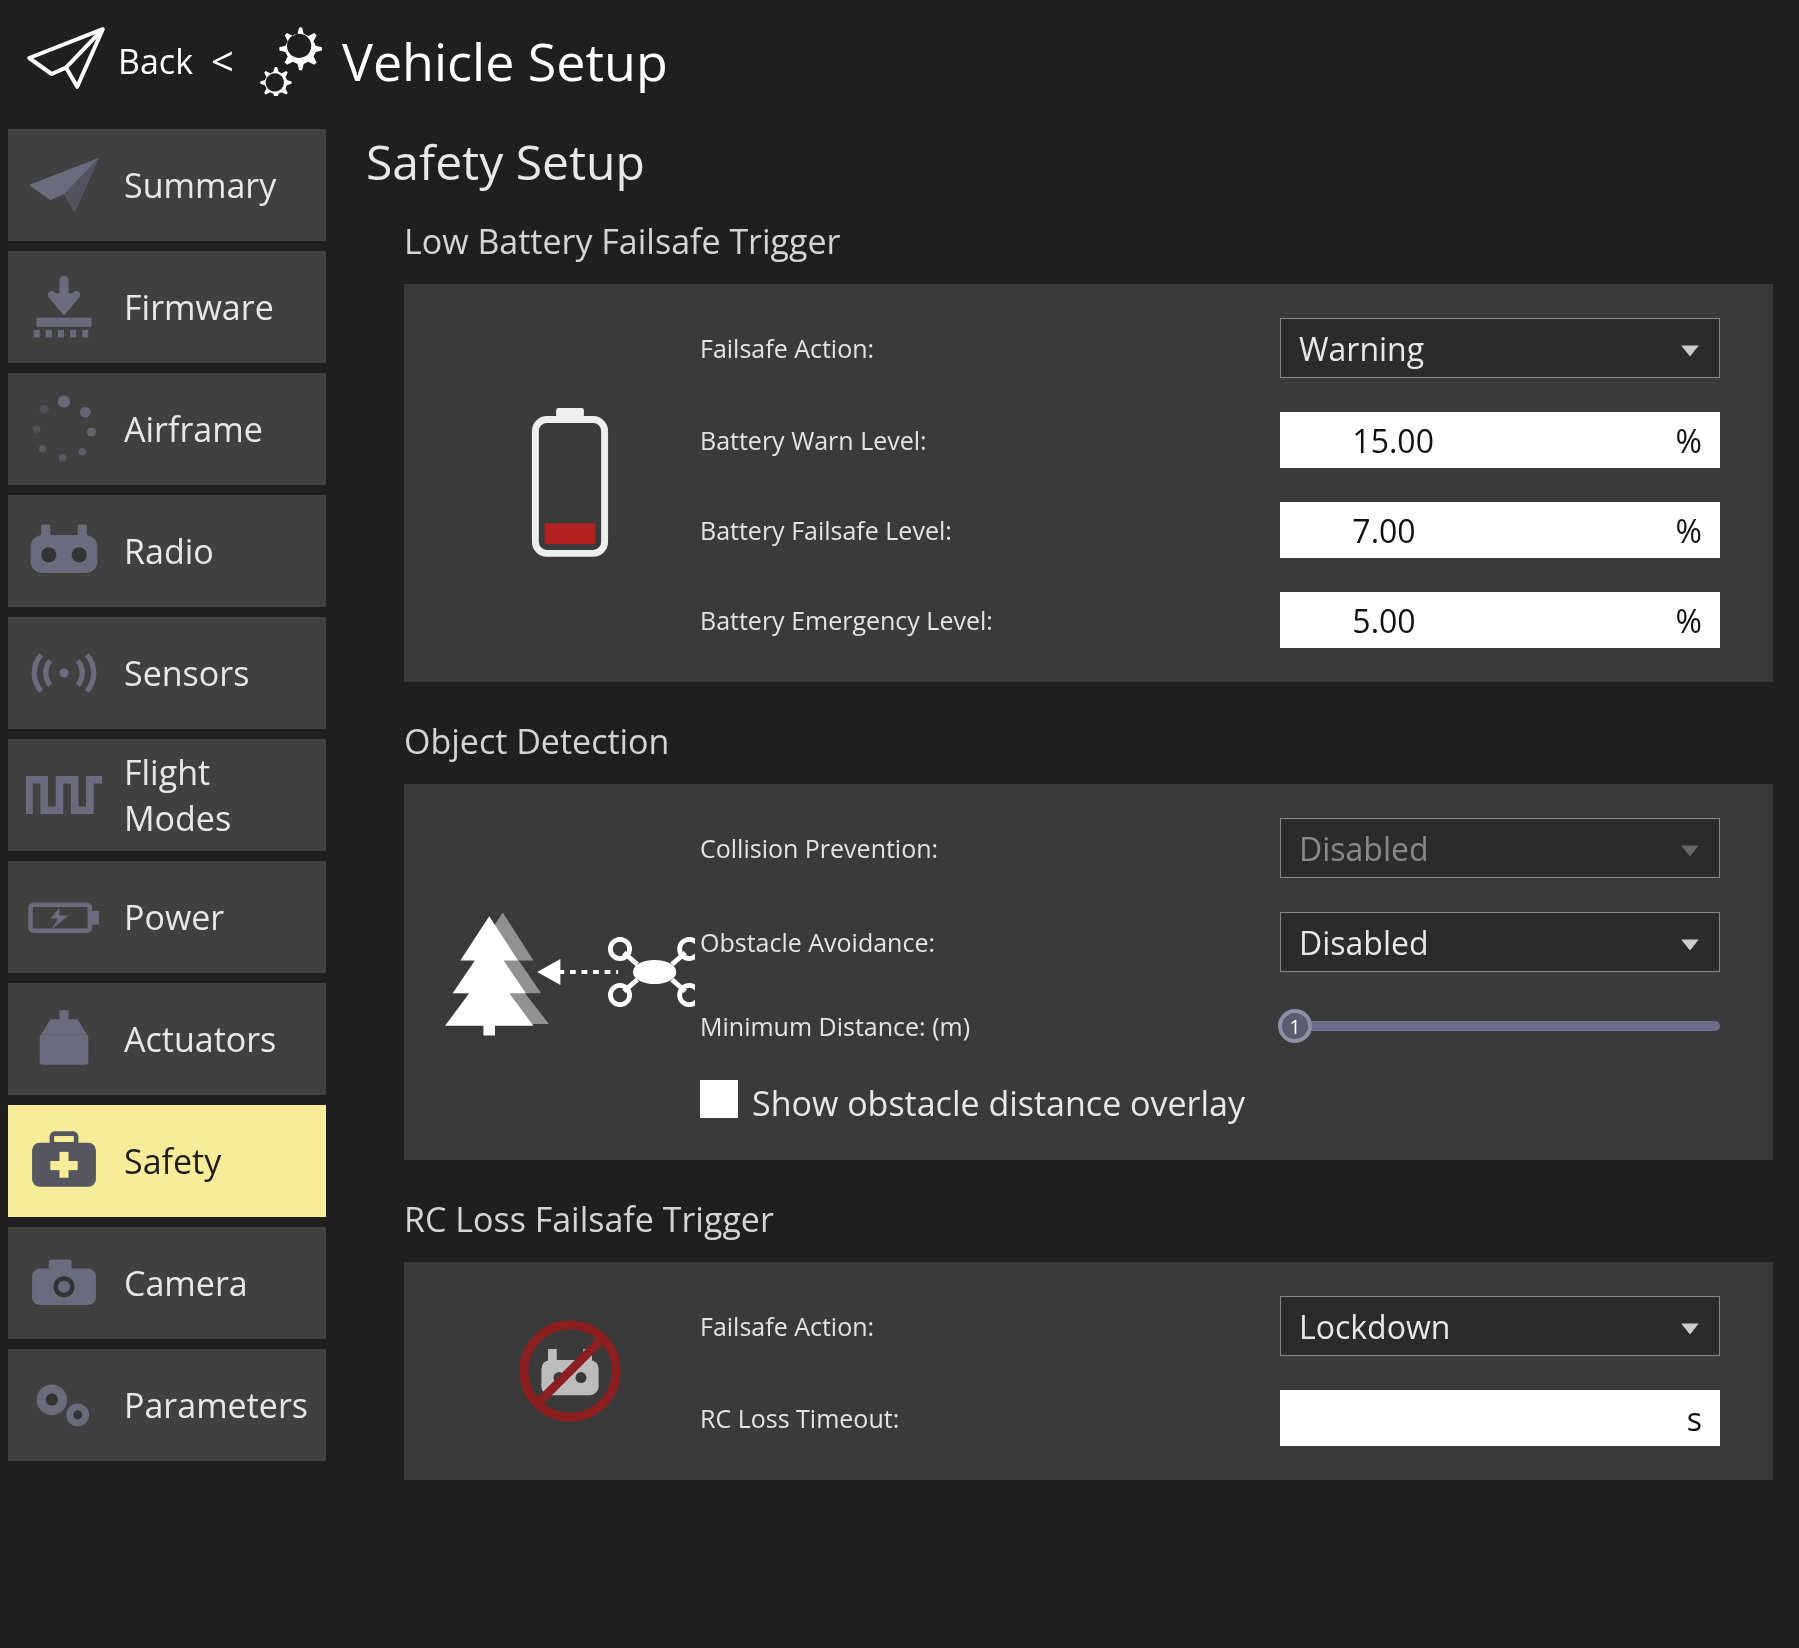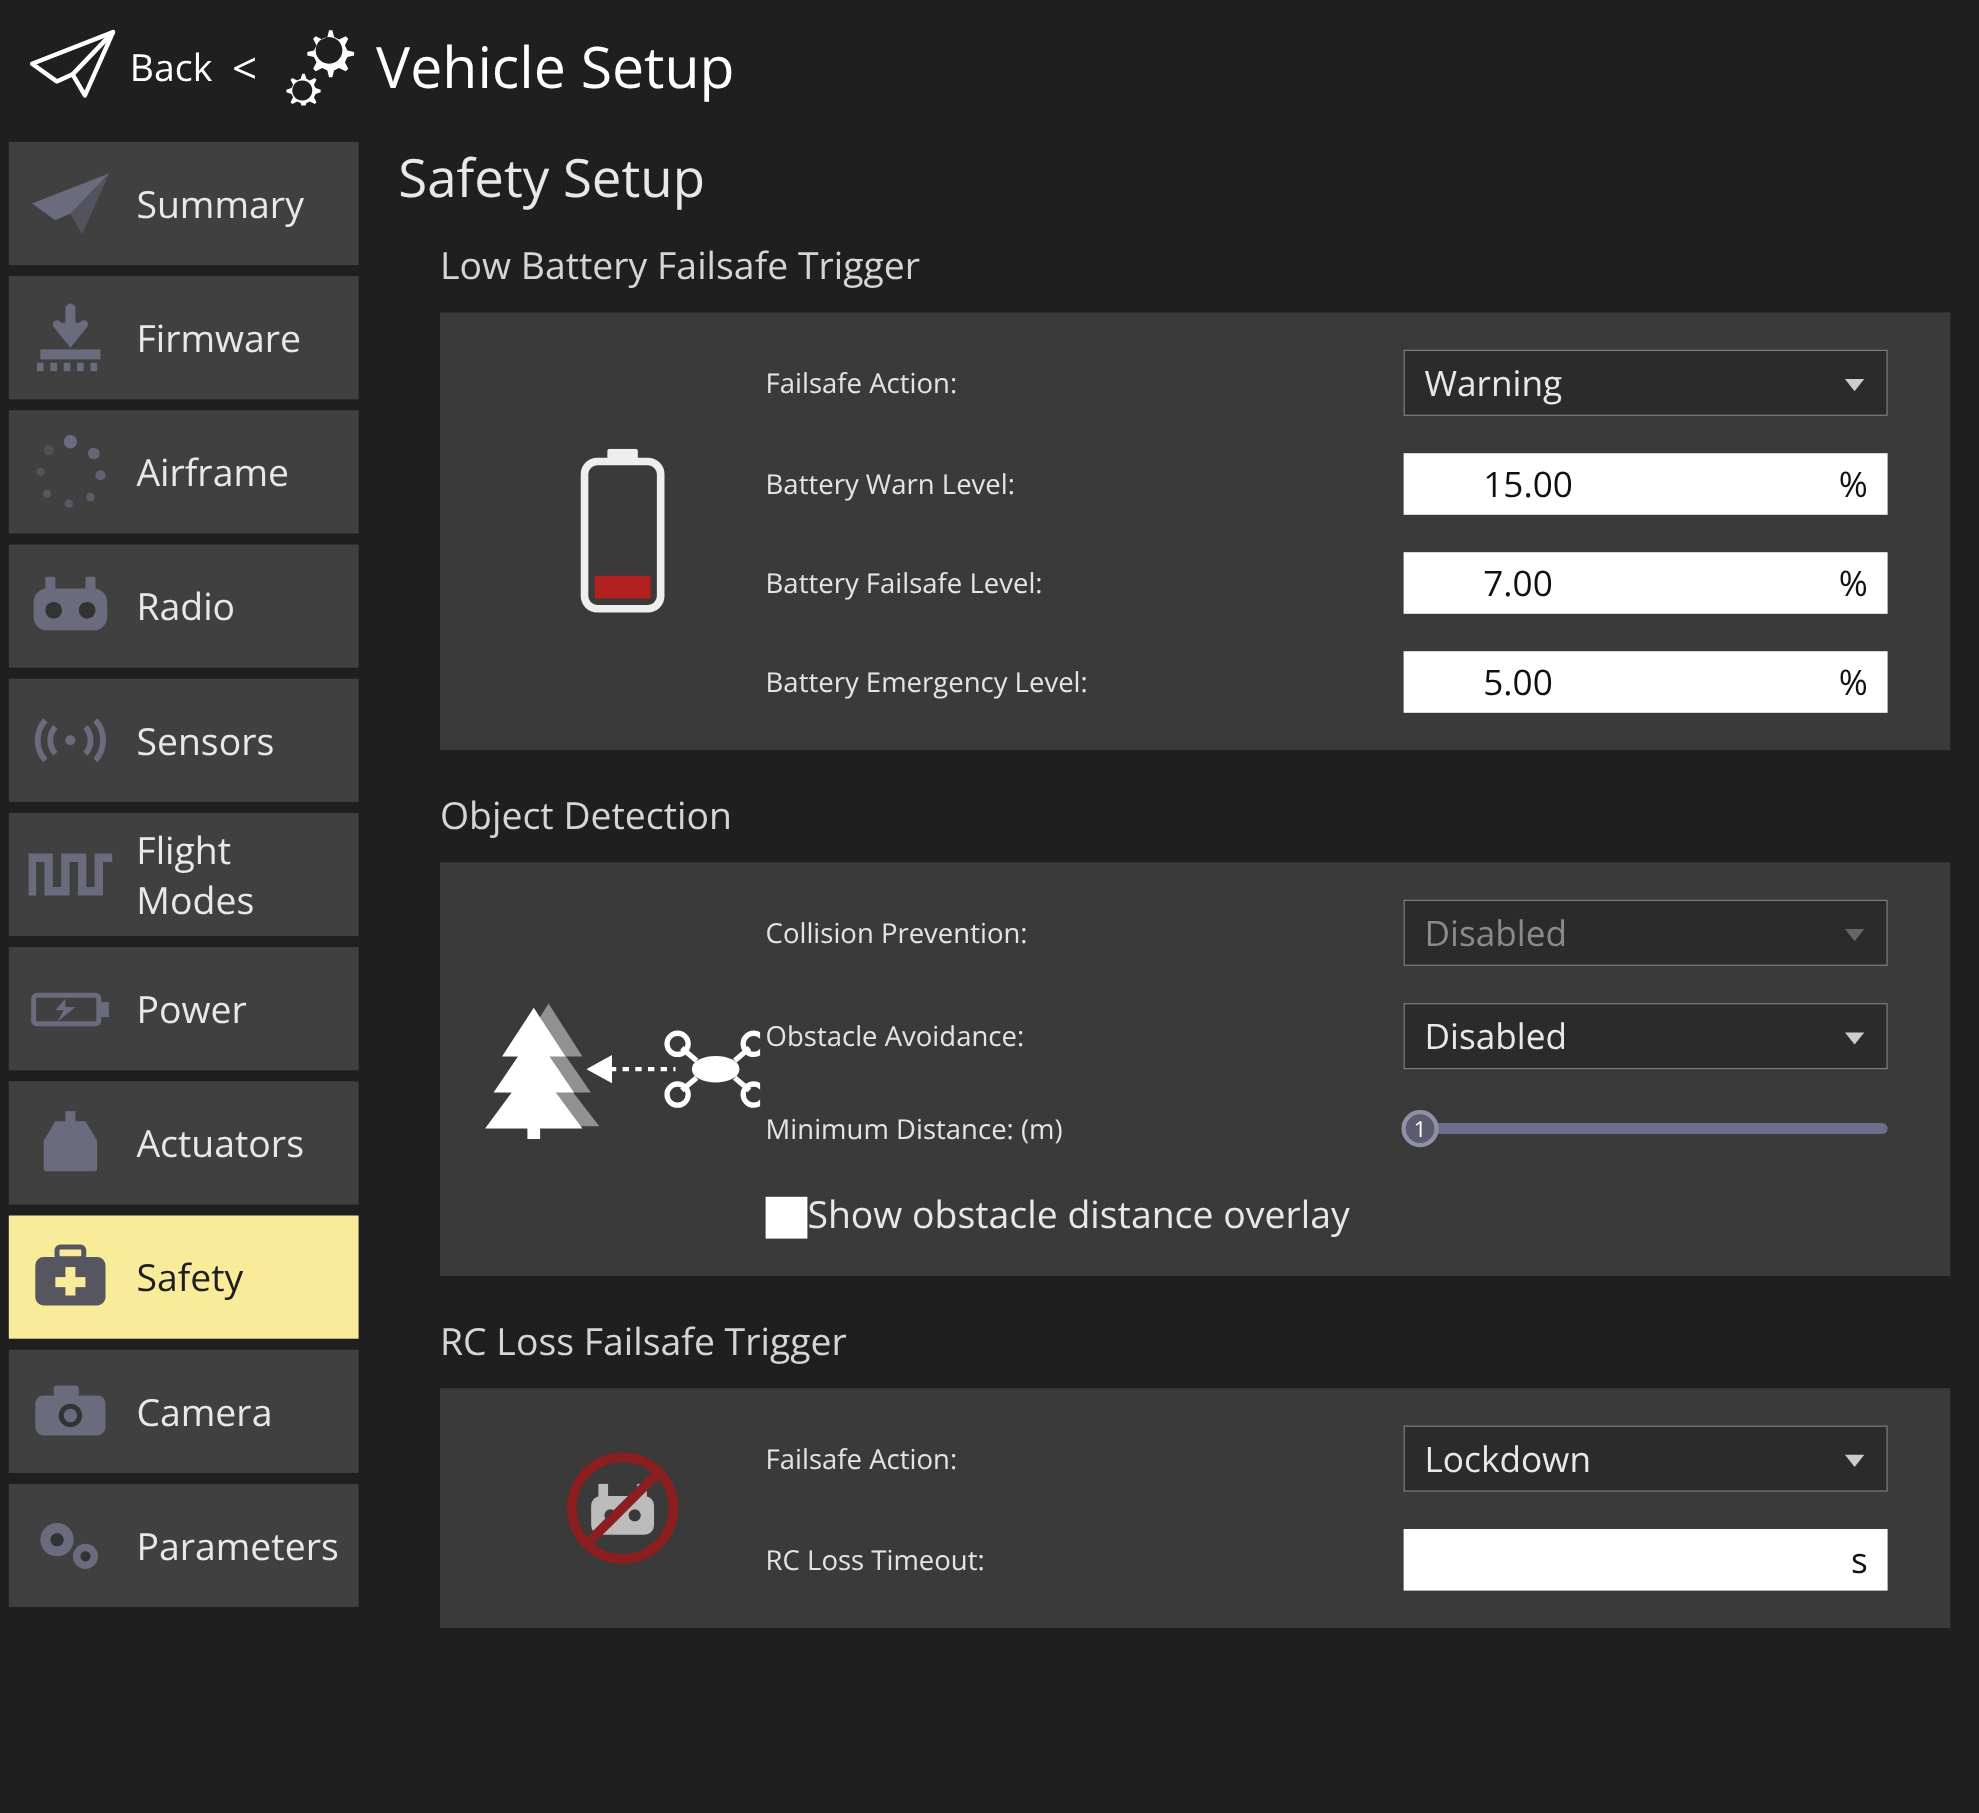--- a/index.html
+++ b/index.html
@@ -29,22 +29,21 @@
   .layout { display: flex; }
   .sidebar {
     width: 326px;
     display: flex;
     flex-direction: column;
     gap: 10px;
     padding-left: 8px;
   }
   .content {
     flex: 1;
-    padding: 0 0 0 26px;
-    margin-left: 10px;
+    padding: 0 0 0 40px;
   }
 
   
   .side-item {
     height: 112px;
     background: #404040;
     display: flex;
     align-items: center;
     gap: 18px;
     padding-left: 14px;
@@ -132,21 +131,21 @@
     width: 34px; height: 34px;
     border-radius: 50%;
     background: #5a5b6f;
     border: 4px solid #8f90a6;
     display:flex; align-items:center; justify-content:center;
     font-size: 20px; color:#fff;
     cursor:pointer;
   }
 
   
-  .check-row { grid-column: 2 / span 2; display:flex; align-items:flex-end; }
+  .check-row { grid-column: 2 / span 2; display:flex; align-items:flex-start; gap:14px; }
   .checkbox {
     width: 38px; height: 38px; background:#fff; cursor:pointer; flex-shrink:0;
   }
   .check-row .cb-label { font-size: 34px; color: #e8e8e8; }
 
 </style>
 </head>
 <body>
 
 <div class="header">

